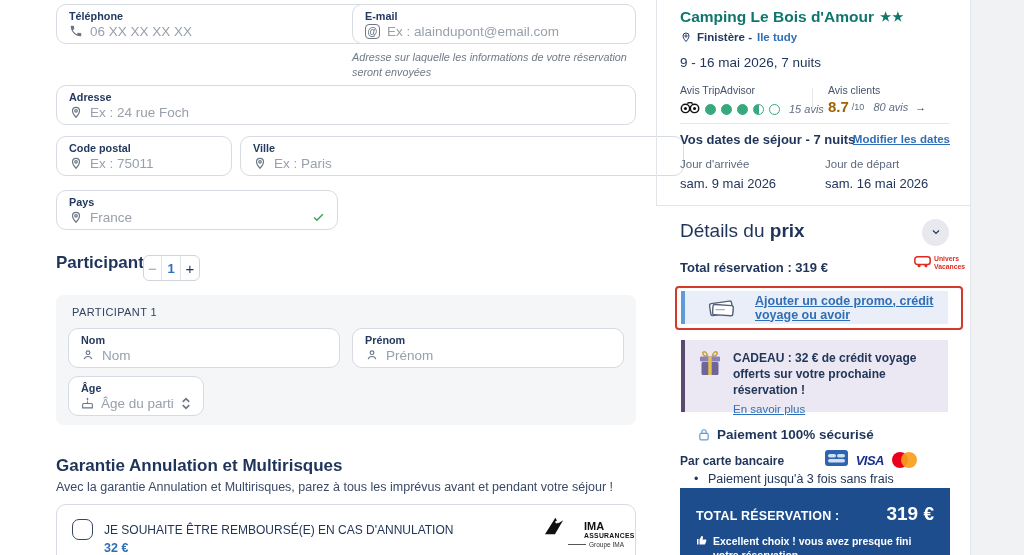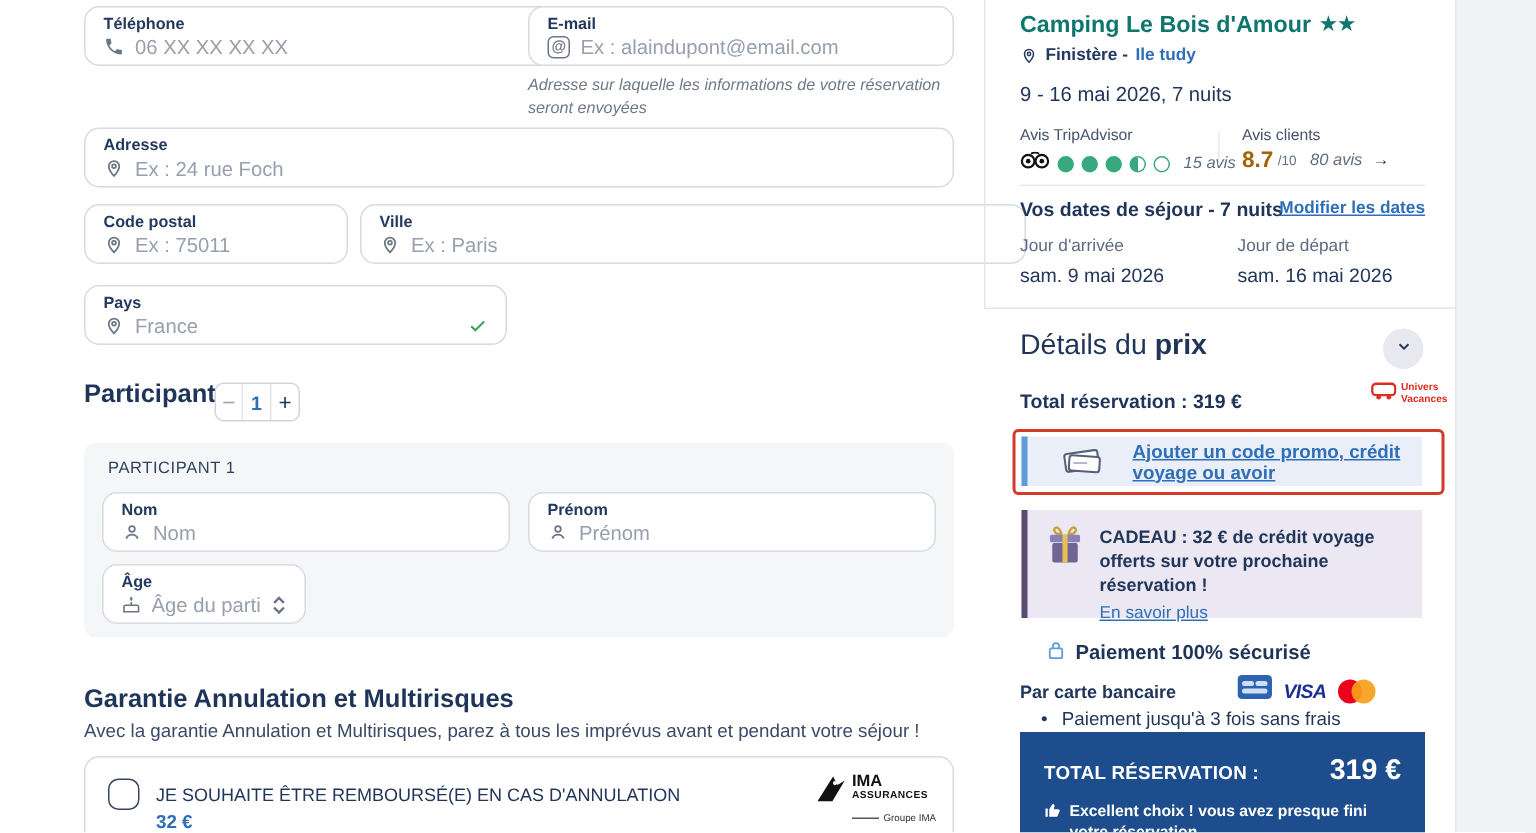--- a/index.html
+++ b/index.html
@@ -53,21 +53,21 @@
   .g-sub { position:absolute; left:56px; top:480px; width:580px;
     font-size:12.5px; color:#3a4a66; }
   .g-card { position:absolute; left:56px; top:504px; width:580px; height:70px;
     background:#fff; border:1px solid #d6dbe1; border-radius:10px; }
   .checkbox { position:absolute; left:72px; top:519px; width:21px; height:21px;
     border:1.6px solid #39465f; border-radius:7px; background:#fff; }
   .g-label { position:absolute; left:104px; top:523px; font-size:12px; color:#22365a; }
   .g-price { position:absolute; left:104px; top:541px; font-size:12.5px;
     color:#2f6fb7; font-weight:600; }
   .ima { position:absolute; left:544px; top:516px; width:88px; }
-  .ima-top { display:flex; align-items:flex-start; gap:3px; }
+  .ima-top { display:flex; align-items:flex-end; gap:19px; }
   .ima-name { font-size:11px; font-weight:bold; color:#111; line-height:1; }
   .ima-sub { font-size:6.8px; font-weight:bold; color:#111; letter-spacing:.3px; }
   .ima-group { display:flex; align-items:center; gap:3px; margin-top:2px; margin-left:24px; }
   .ima-line { width:18px; height:1px; background:#555; }
   .ima-groupe { font-size:6.5px; color:#333; }
 
   
   .sep-v-left { position:absolute; left:656px; top:0; width:1px; height:205px; background:#e2e5e9; }
   .sep-h-card { position:absolute; left:656px; top:205px; width:314px; height:1px; background:#e2e5e9; }
   .sep-v-right { position:absolute; left:970px; top:0; width:1px; height:555px; background:#e2e5e9; }

